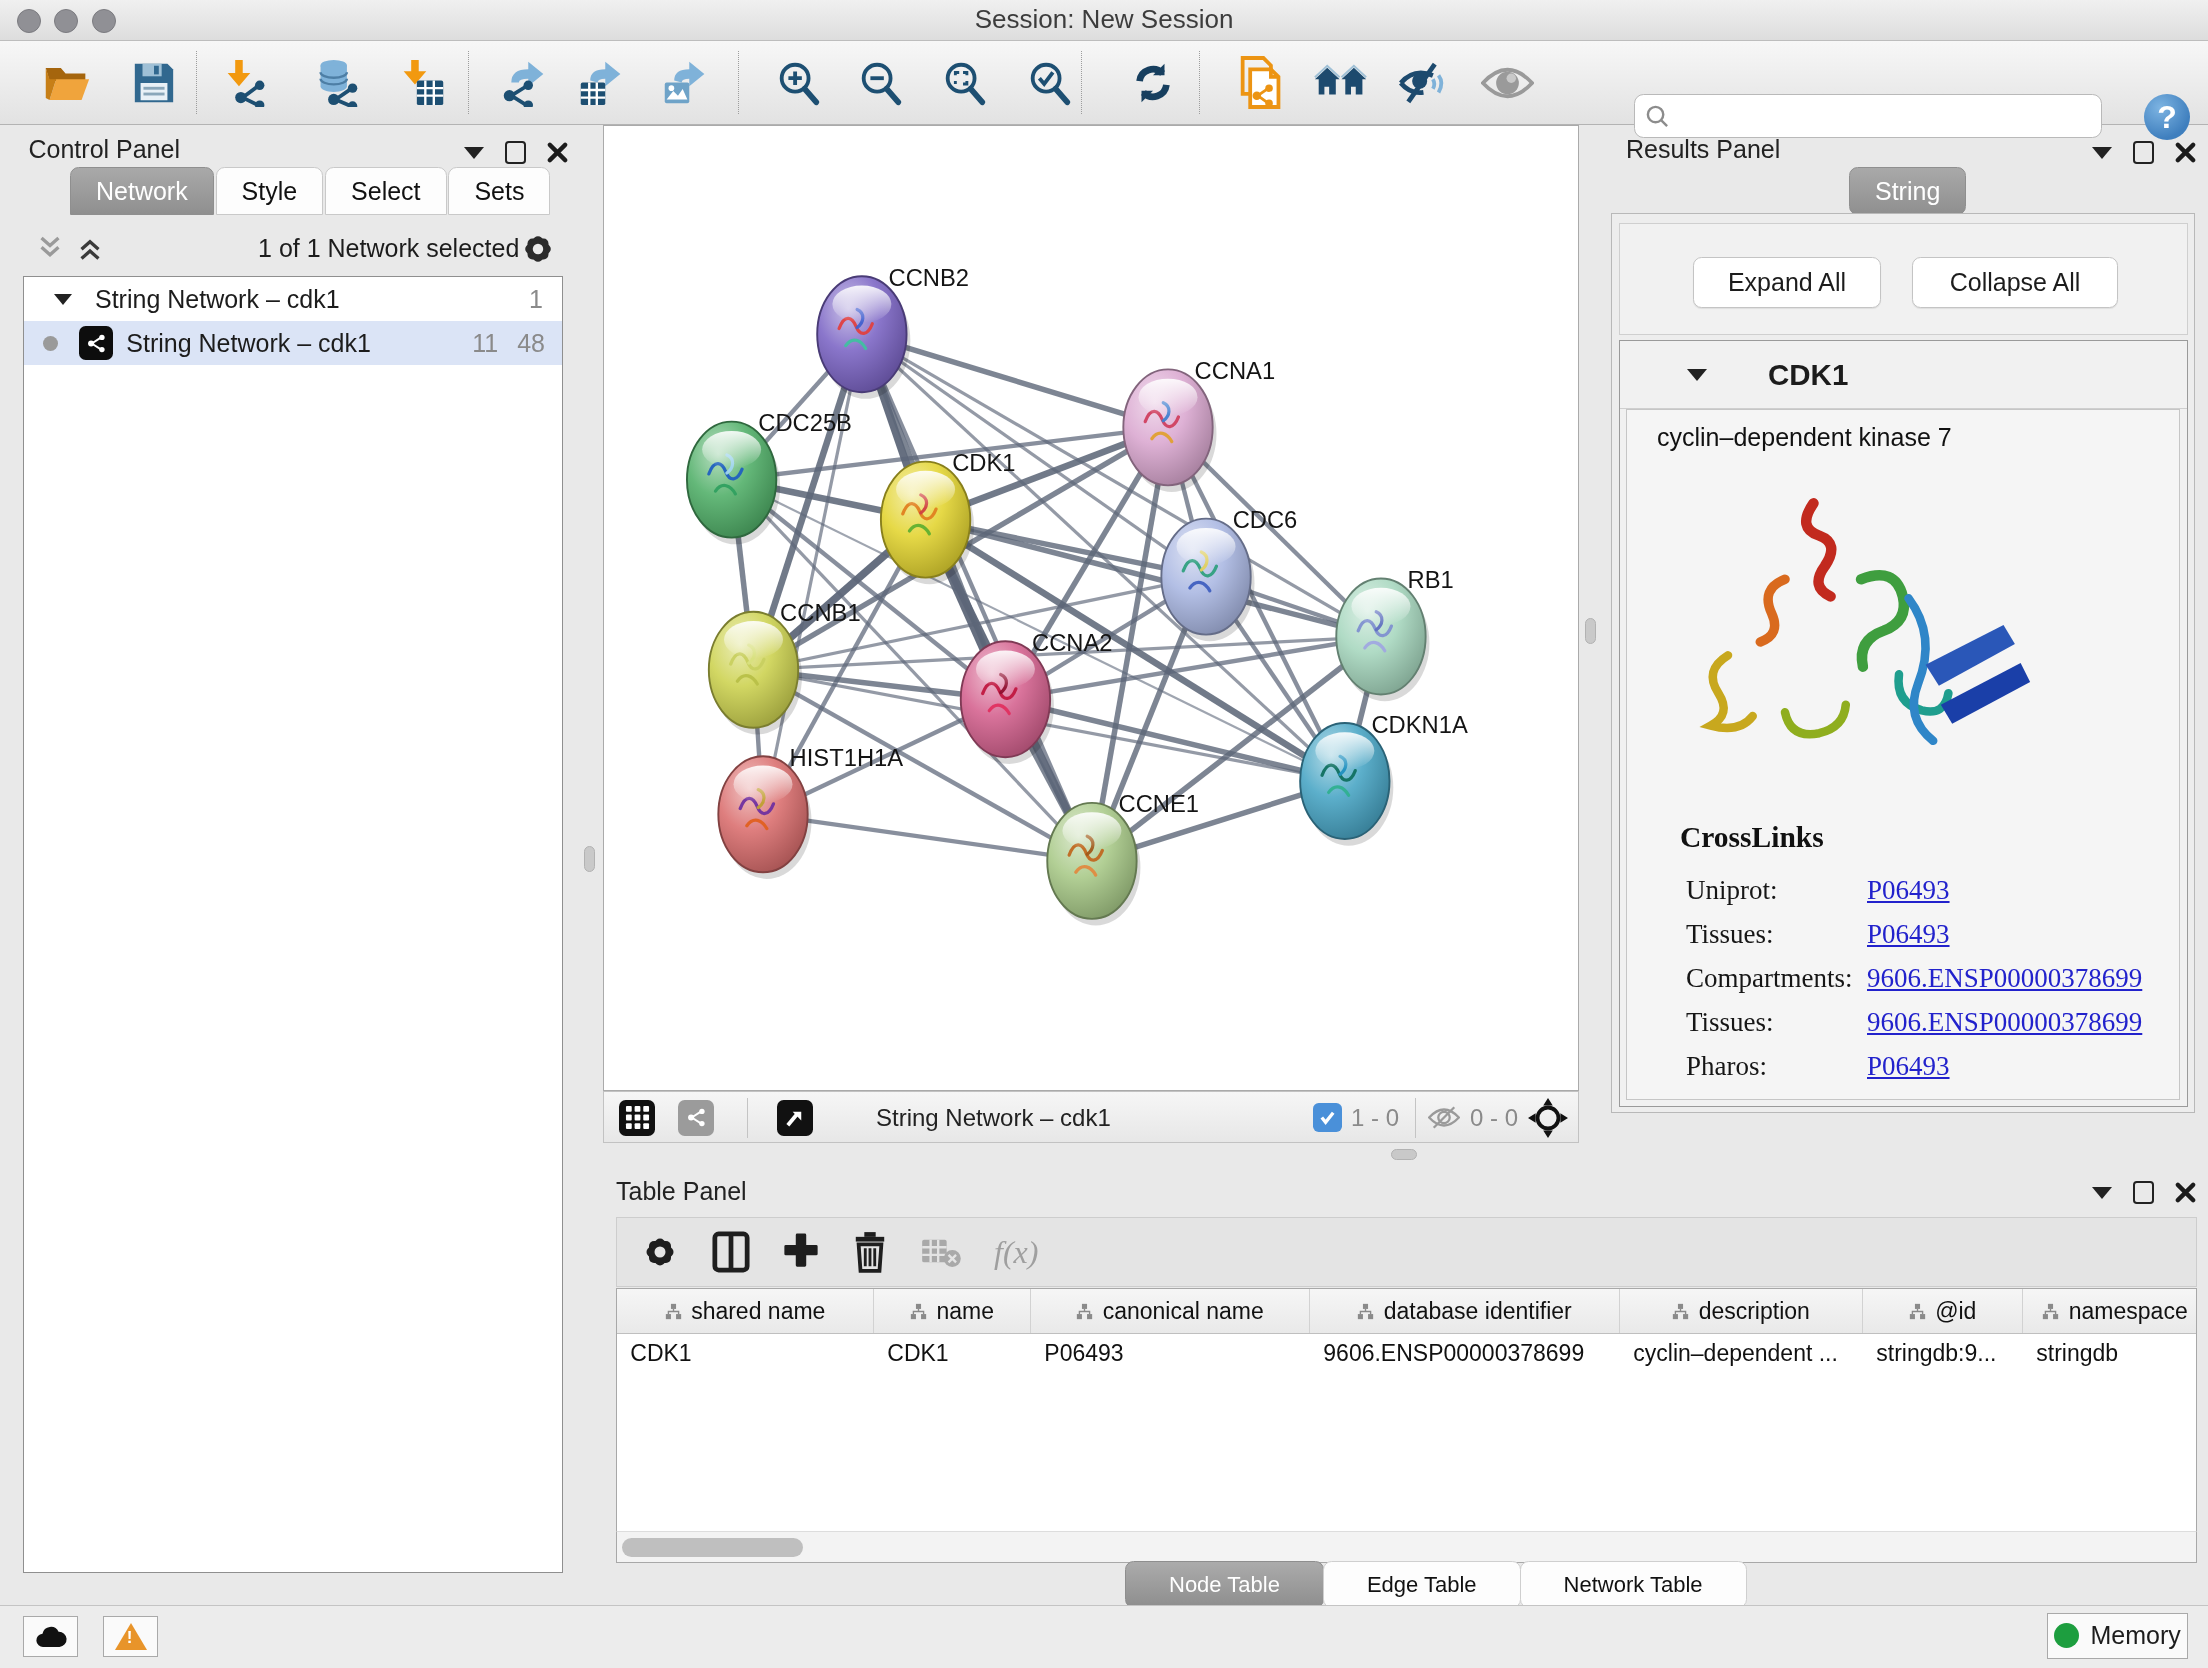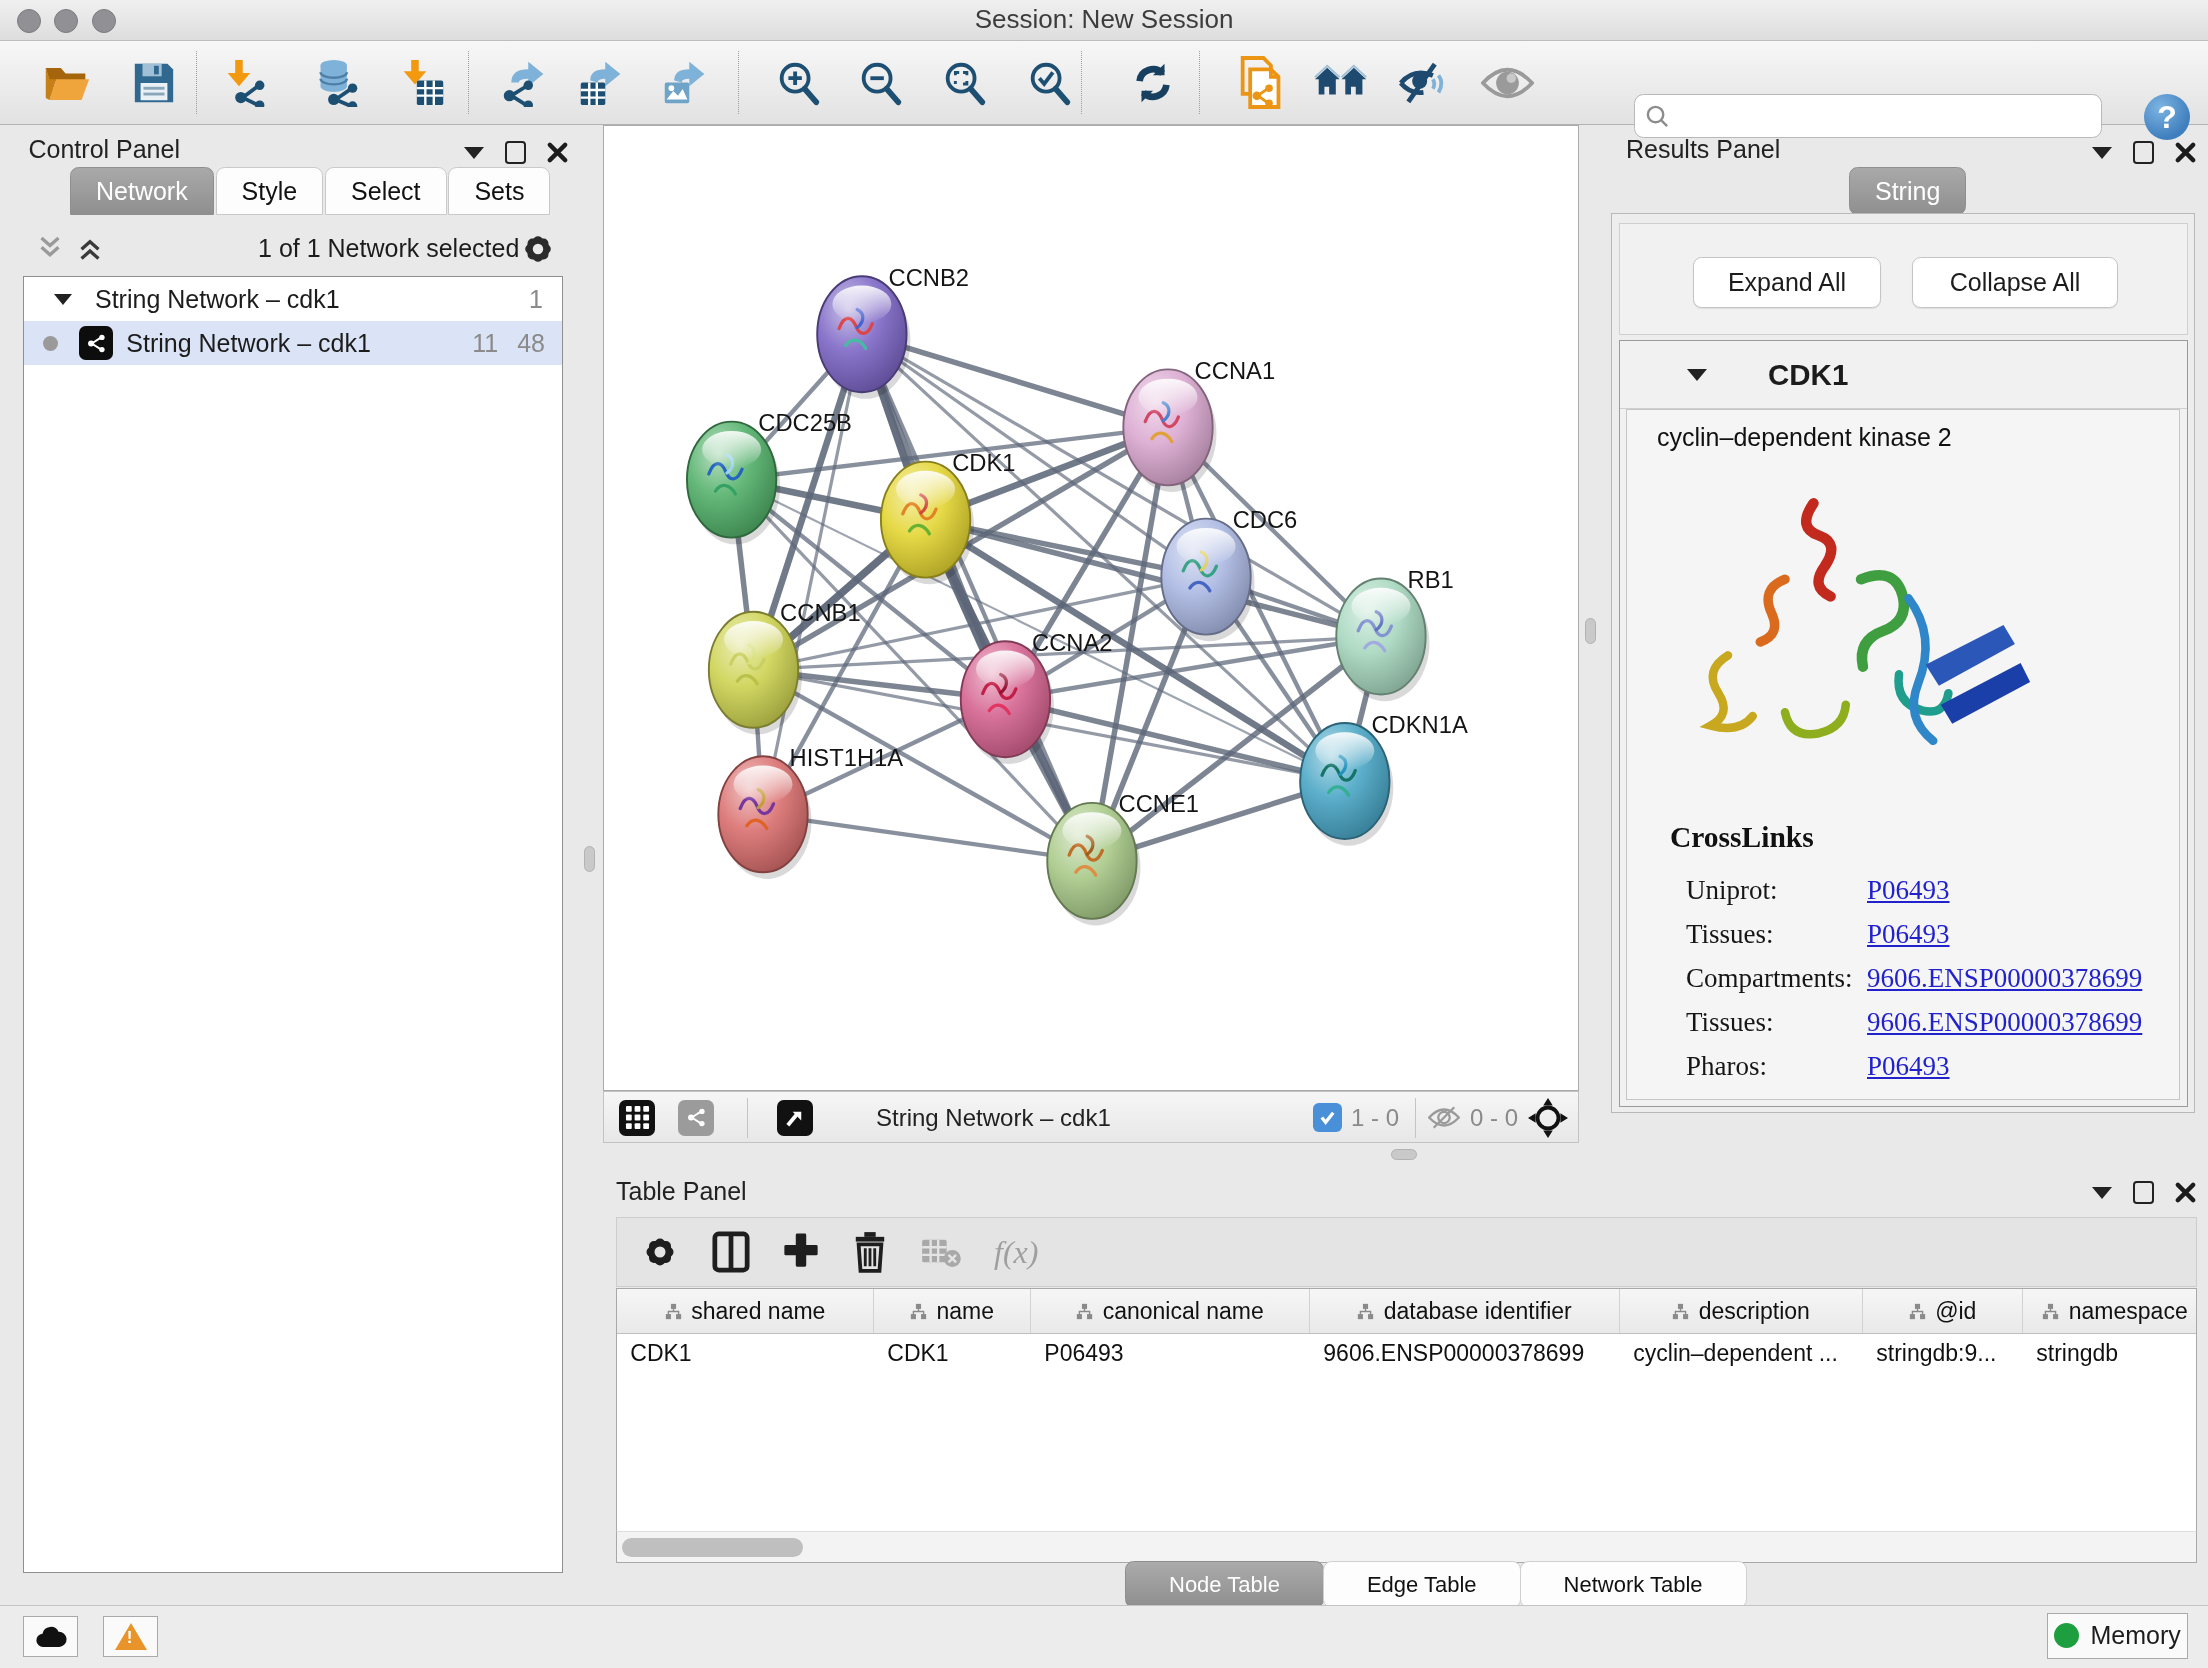--- a/index.html
+++ b/index.html
@@ -45,21 +45,21 @@
   .checkbox{width:28.5px;height:28.5px;border-radius:5.7px;background:#4a90d9;display:flex;align-items:center;justify-content:center}
   .handle{position:absolute;background:#c9c9c9;border:1px solid #b2b2b2;border-radius:5.7px;box-sizing:border-box}
   
   .rbox{position:absolute;left:1611px;top:213px;width:584px;height:900px;background:#ededed;border:1px solid #b8b8b8;box-sizing:border-box}
   .rtop{position:absolute;left:1619px;top:223px;width:569px;height:112px;background:#f1f1f1;border:1px solid #cfcfcf;box-sizing:border-box}
   .rbtn{position:absolute;top:257px;height:49px;background:#fff;border:1px solid #c4c4c4;border-radius:8.6px;font-size:25px;text-align:center;line-height:49px;box-shadow:0 1px 1px rgba(0,0,0,.08)}
   .rcard{position:absolute;left:1619px;top:340px;width:569px;height:767px;background:#f1f1f1;border:1px solid #9a9a9a;box-sizing:border-box}
   .rcardhead{position:absolute;left:1620px;top:341px;width:567px;height:67px;display:flex;align-items:center;border-bottom:1px solid #cfcfcf}
   .rinner{position:absolute;left:1626px;top:409px;width:554px;height:691px;background:#f5f5f5;border:1px solid #c6c6c6;box-sizing:border-box;overflow:hidden}
   .genedesc{position:absolute;left:30px;top:13.3px;font-size:25px;color:#111}
-  .xlhead{position:absolute;left:43px;top:411px;font-family:"Liberation Serif",serif;font-weight:bold;font-size:29.5px;color:#111}
+  .xlhead{position:absolute;left:53px;top:411px;font-family:"Liberation Serif",serif;font-weight:bold;font-size:29.5px;color:#111}
   .xlrows{position:absolute;left:59px;top:458px;width:476px}
   .xlrow{display:flex;font-family:"Liberation Serif",serif;font-size:27px;height:44px;align-items:center}
   .xlrow .xlab{width:181px;color:#161616}
   .xlrow a{color:#2222cc;text-decoration:underline}
   
   .ttool{position:absolute;left:616px;top:1217px;width:1581px;height:70px;background:#e4e4e4;border:1px solid #cdcdcd;box-sizing:border-box;display:flex;align-items:center;gap:32px;padding-left:23px}
   .fx{font-family:"Liberation Serif",serif;font-style:italic;font-size:32px;color:#9f9f9f}
   .grid{position:absolute;left:616px;top:1288px;width:1581px;height:243px;background:#fff;border:1px solid #a8a8a8;border-bottom:none;box-sizing:border-box;overflow:hidden}
   .thr{display:flex;height:44px;background:linear-gradient(#f6f6f6,#e9e9e9);border-bottom:1px solid #bfbfbf}
   .th{display:flex;align-items:center;justify-content:center;gap:9.5px;font-size:23px;color:#111;border-right:1px solid #d2d2d2;box-sizing:border-box;flex:none;overflow:hidden;white-space:nowrap}
@@ -592,21 +592,21 @@
 <div class="rbox"></div>
 <div class="rtop"></div>
 <div class="rbtn" style="left:1693px;width:186px">Expand All</div>
 <div class="rbtn" style="left:1912px;width:204px">Collapse All</div>
 <div class="rcard"></div>
 <div class="rcardhead">
   <span class="tri-down" style="margin-left:67px"></span>
   <span style="margin-left:61px;font-size:29.5px;font-weight:bold">CDK1</span>
 </div>
 <div class="rinner">
-  <div class="genedesc">cyclin–dependent kinase 2</div>
+  <div class="genedesc">cyclin–dependent kinase 7</div>
   <svg width="361" height="354" viewBox="0 0 380 372" style="position:absolute;left:44px;top:55px">
     <path d="M150 40q-18 26 6 34 22 8 6 32-16 22 6 32" fill="none" stroke-width="11" stroke-linecap="round" stroke="#c22a1e"></path>
     <path d="M120 120q-26 10-14 36 10 22-12 30" fill="none" stroke-width="10" stroke-linecap="round" stroke="#d96a1e"></path>
     <path d="M60 200q-26 16-10 40 14 22-8 34 30 8 44-10" fill="none" stroke-width="9" stroke-linecap="round" stroke="#c8a81e"></path>
     <path d="M120 260q6 28 36 22 26-6 28-30" fill="none" stroke-width="9" stroke-linecap="round" stroke="#8fae1e"></path>
     <path d="M200 120q36-14 44 18 6 26-20 36-28 10-22 38" fill="none" stroke-width="11" stroke-linecap="round" stroke="#3f9e3f"></path>
     <path d="M240 220q-4 30 24 38 24 6 28-18" fill="none" stroke-width="9" stroke-linecap="round" stroke="#1f9e8e"></path>
     <path d="M250 140q30 40 10 90-14 36 16 60" fill="none" stroke-width="9" stroke-linecap="round" stroke="#2f86c8"></path>
     <polygon points="268,210 350,168 362,188 282,232" fill="#2a57b8"></polygon>
     <polygon points="284,252 368,208 378,228 296,272" fill="#1a3fa8"></polygon>

